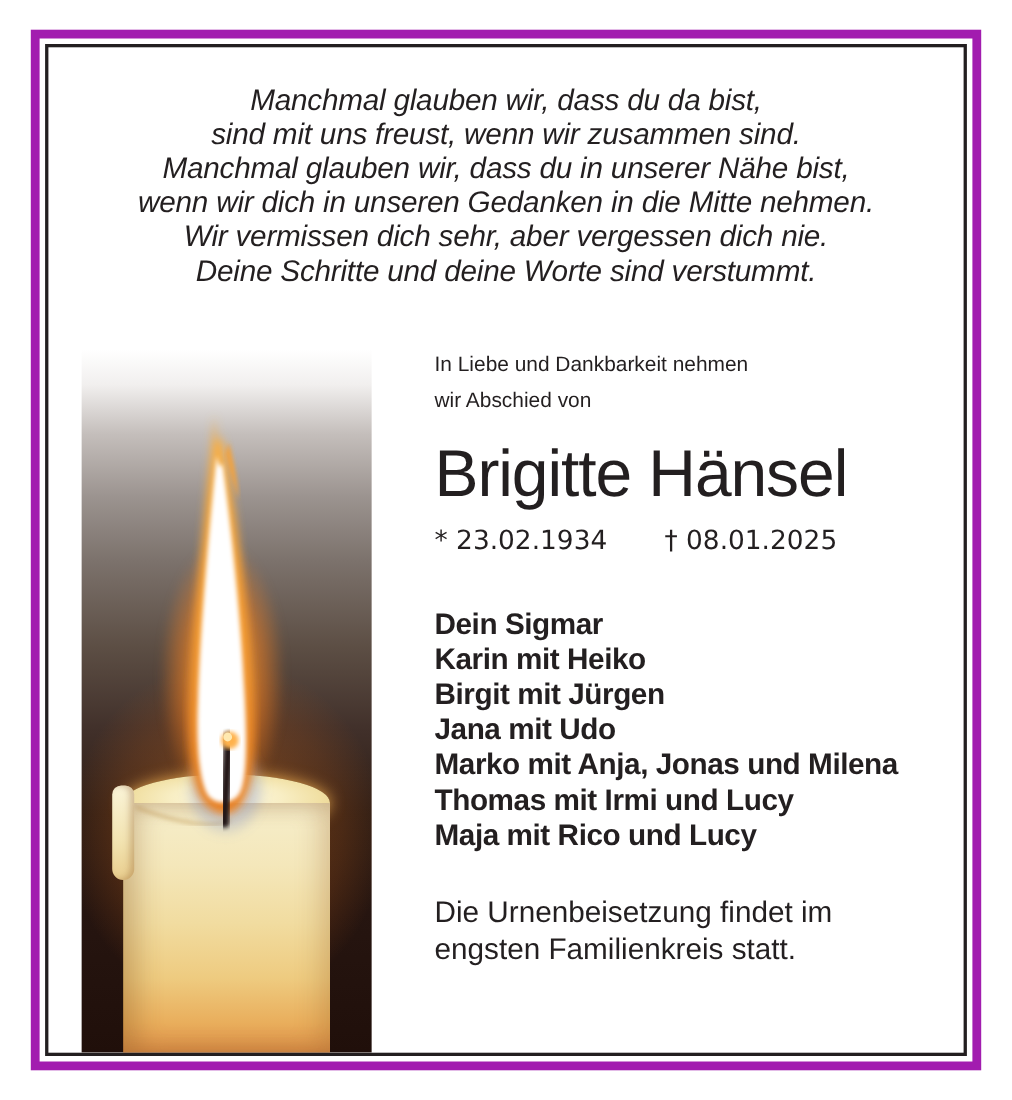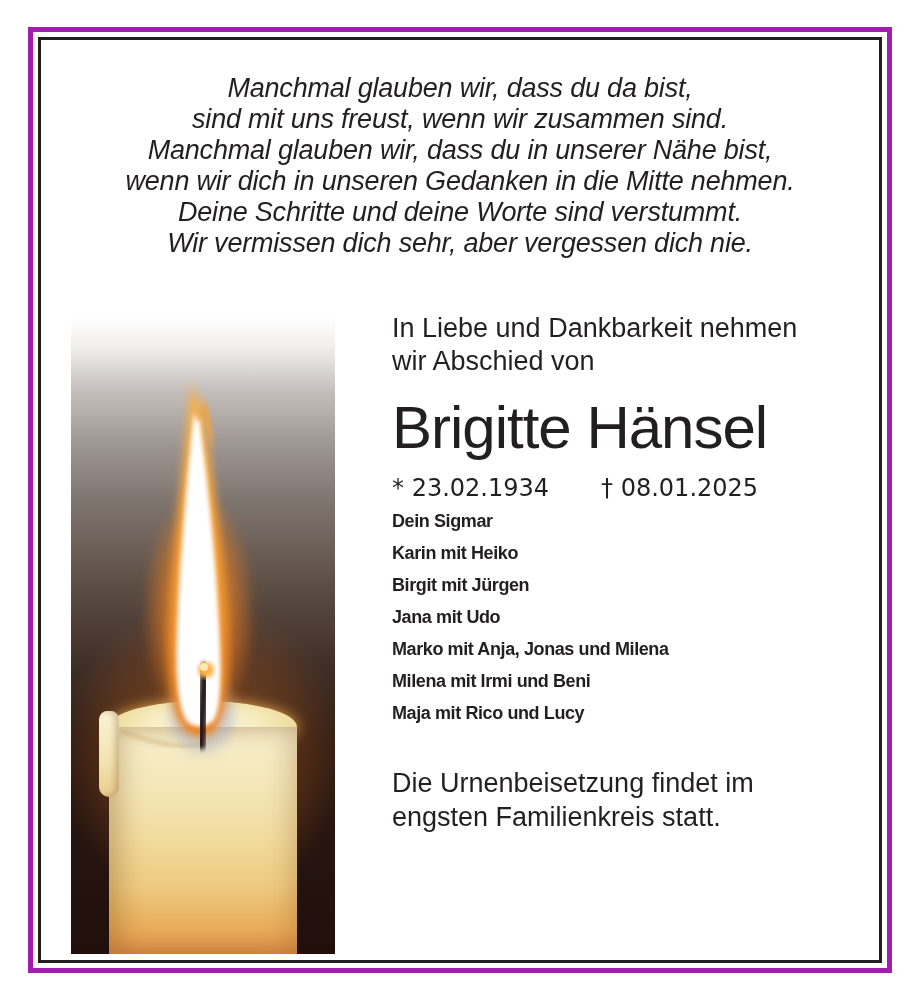--- a/index.html
+++ b/index.html
@@ -1,21 +1,21 @@
 <!DOCTYPE html>
 <html><head>
 <meta charset="utf-8">
 <style>
   * { margin:0; padding:0; box-sizing:border-box; }
   html,body { width:920px; height:1000px; background:#ffffff; }
   body { font-family:"Liberation Sans", sans-serif; color:#231f20; position:relative; }
 
   .frame {
     position:absolute; left:28px; top:27px; width:864px; height:946px;
-    border:5px solid #a21caf; padding:5px; background:#fff;
+    border:8px solid #a21caf; padding:5px; background:#fff;
   }
   .inner {
     width:100%; height:100%; border:3px solid #231f20; position:relative;
     overflow:hidden; background:#fff;
   }
 
   .poem {
     position:absolute; top:33px; left:0; right:0; text-align:center;
     font-style:italic; font-size:27px; line-height:31px; letter-spacing:-0.2px;
     color:#231f20;
@@ -62,45 +62,45 @@
   .wax-drip {
     position:absolute; left:28px; top:396px; width:20px; height:86px;
     border-radius:10px 10px 12px 12px;
     background:linear-gradient(180deg,#faf4d8 0%, #f2e3b0 60%, #e9cd8d 100%);
     box-shadow:inset -4px 0 6px rgba(140,90,40,.35);
   }
   .flame-svg { position:absolute; inset:0; }
   
 
   .rightcol { position:absolute; left:351px; top:272px; width:478px; }
-  .intro { font-size:27px; line-height:33px; }
+  .intro { font-size:19px; line-height:33px; }
   .name {
     margin-top:19px; font-size:60px; line-height:62px; font-weight:400;
     letter-spacing:-1px; white-space:nowrap;
   }
   .dates {
     margin-top:12px; display:flex; gap:52px;
     font-family:"DejaVu Sans", sans-serif; font-size:24px; line-height:34px;text-align:right;
   }
-  .mourners { font-weight:700; font-size:18px; line-height:32px; letter-spacing:-0.4px; }
+  .mourners { margin-top:43px; font-weight:700; font-size:27px; line-height:32px; letter-spacing:-0.4px; }
   .closing { margin-top:37px; font-size:27px; line-height:34px; }
 </style>
 </head>
 <body>
 
 <div class="frame">
   <div class="inner">
 
     <div class="poem">
         <div class="poem-line">Manchmal glauben wir, dass du da bist,</div>
         <div class="poem-line">sind mit uns freust, wenn wir zusammen sind.</div>
         <div class="poem-line">Manchmal glauben wir, dass du in unserer Nähe bist,</div>
         <div class="poem-line">wenn wir dich in unseren Gedanken in die Mitte nehmen.</div>
+        <div class="poem-line">Wir vermissen dich sehr, aber vergessen dich nie.</div>
         <div class="poem-line">Deine Schritte und deine Worte sind verstummt.</div>
-        <div class="poem-line">Wir vermissen dich sehr, aber vergessen dich nie.</div>
       </div>
 
     <div class="photo">
       <div class="photo-bg"></div>
       <div class="photo-ambient"></div>
       <div class="flame-glow"></div>
       <div class="candle-rim"></div>
       <div class="candle-body"></div>
       <div class="wax-drip"></div>
       <svg class="flame-svg" width="264" height="639" viewBox="0 0 264 639">
@@ -154,21 +154,21 @@
       <div class="dates">
         <span>* 23.02.1934</span>
         <span>† 08.01.2025</span>
       </div>
       <div class="mourners">
           <div>Dein Sigmar</div>
           <div>Karin mit Heiko</div>
           <div>Birgit mit Jürgen</div>
           <div>Jana mit Udo</div>
           <div>Marko mit Anja, Jonas und Milena</div>
-          <div>Milena mit Irmi und Beni</div>
+          <div>Thomas mit Irmi und Lucy</div>
           <div>Maja mit Rico und Lucy</div>
         </div>
       <div class="closing">
           <div>Die Urnenbeisetzung findet im</div>
           <div>engsten Familienkreis statt.</div>
         </div>
     </div>
 
   </div>
 </div>

